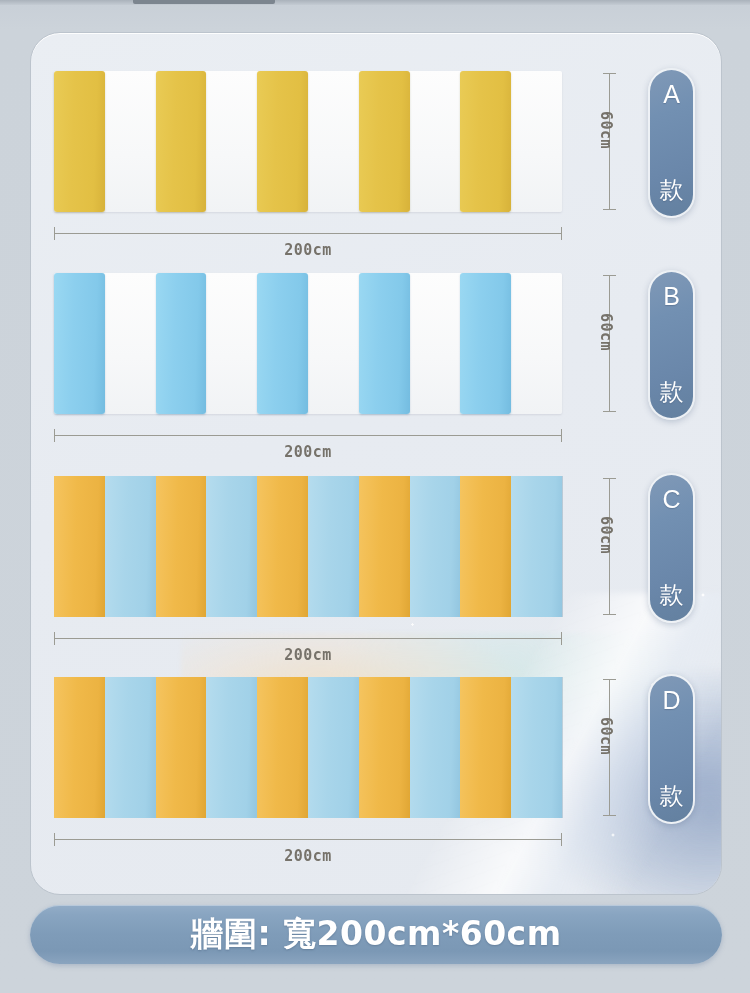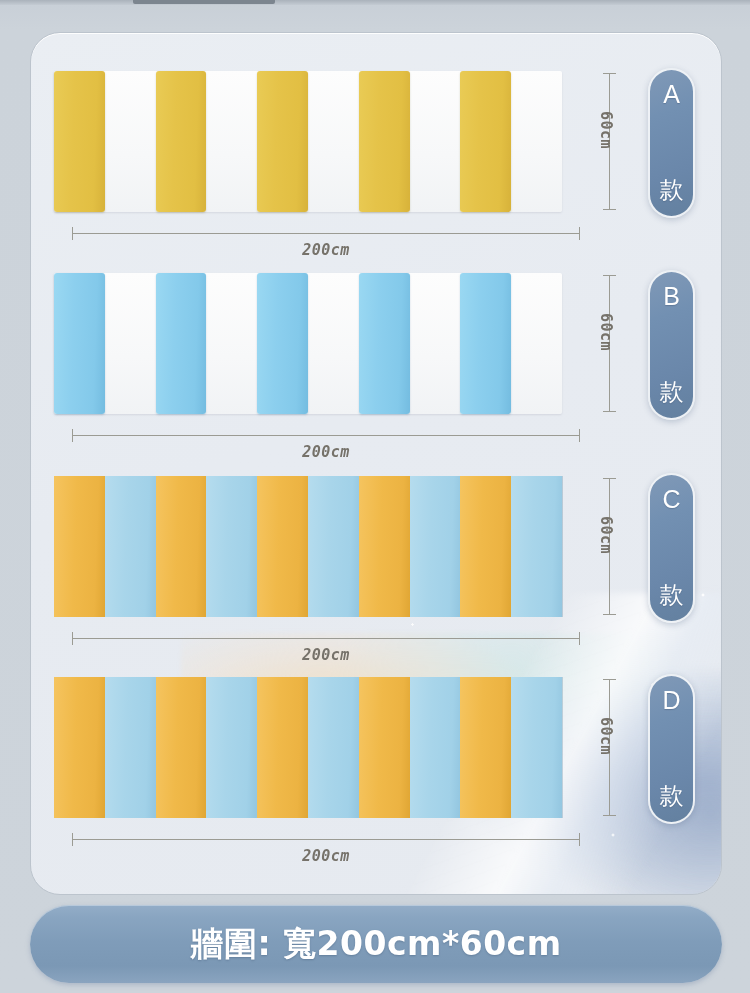--- a/index.html
+++ b/index.html
@@ -195,25 +195,24 @@
     letter-spacing: .5px;
     color: #76726a;
     transform: rotate(90deg);
     transform-origin: left top;
     white-space: nowrap;
   }
 
   
   .dim-h {
     position: absolute;
-    left: 41px;
+    left: 23px;
     top: 148px;
     width: 508px;
     height: 44px;
-    font-style: italic;
   }
   .dim-h .line {
     position: absolute;
     left: 0; top: 14px;
     width: 508px; height: 1px;
     background: #9b9b93;
   }
   .dim-h .cap {
     position: absolute;
     top: 8px;
@@ -266,21 +265,21 @@
     line-height: 1;
     text-shadow: 0 1px 1px rgba(60,80,110,.35);
   }
 
   
   #banner {
     position: absolute;
     left: 30px;
     top: 905px;
     width: 692px;
-    height: 78px;
+    height: 59px;
     border-radius: 40px;
     background:
       linear-gradient(180deg,
         #93adc8 0%, #89a5c1 16%, #7f9cb9 48%, #7b98b5 78%, #8aa4bf 100%);
     box-shadow: 0 2px 5px rgba(110,130,160,.35),
                 0 1px 0 rgba(255,255,255,.35) inset;
     display: flex;
     align-items: center;
     justify-content: center;
   }

